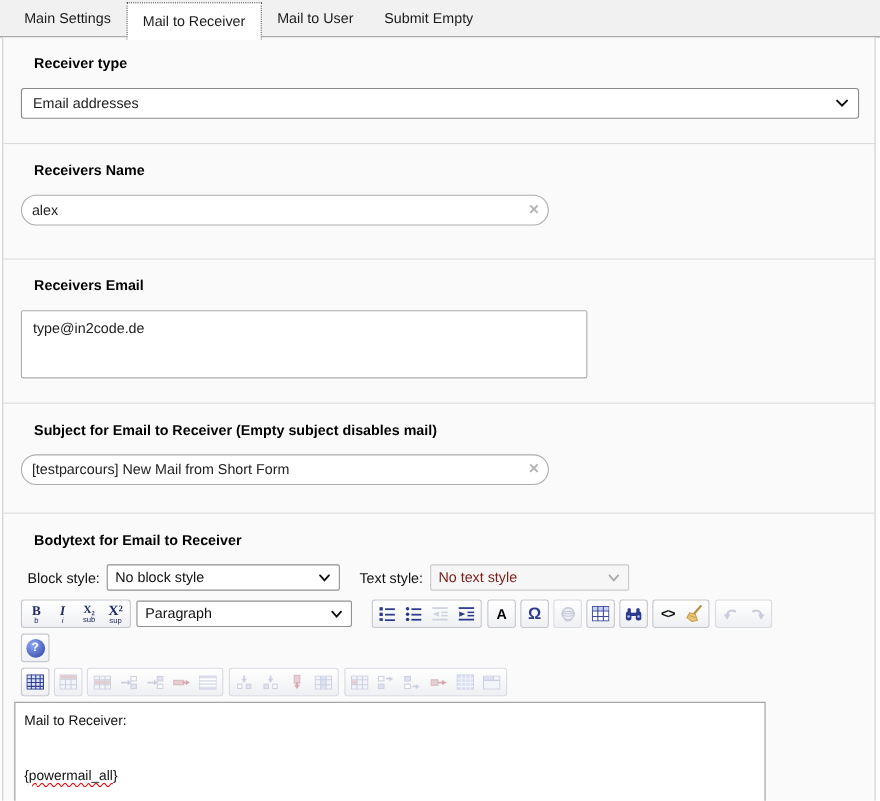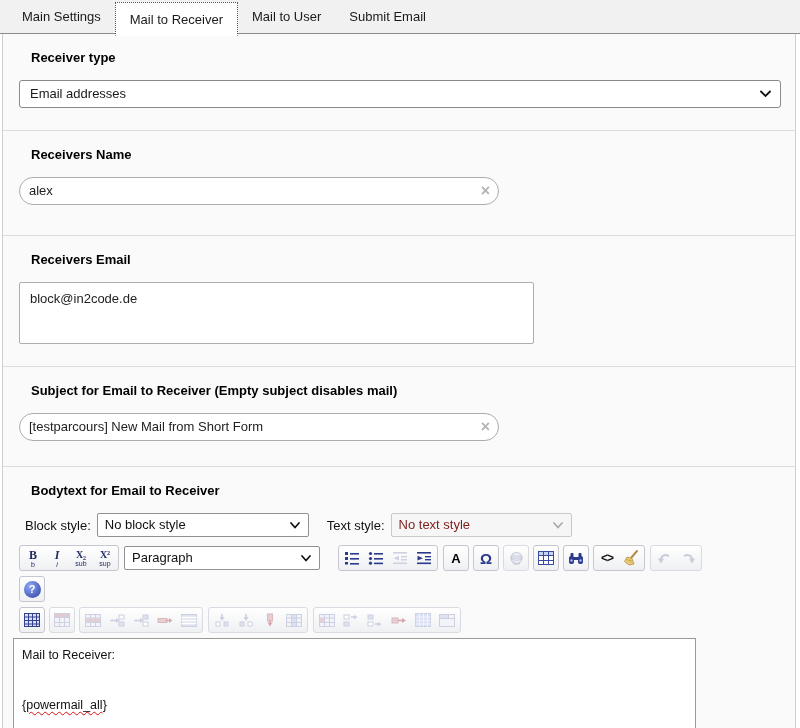--- a/index.html
+++ b/index.html
@@ -75,21 +75,21 @@
   .sq { text-decoration:underline; text-decoration-style:wavy;
         text-decoration-color:#e01010; text-decoration-thickness:1px; text-underline-offset:2px; }
 </style>
 </head>
 <body>
 
 <div class="tabbar">
   <div class="tab">Main Settings</div>
   <div class="tab active">Mail to Receiver</div>
   <div class="tab">Mail to User</div>
-  <div class="tab">Submit Email</div>
+  <div class="tab">Submit Empty</div>
 </div>
 
 <div class="panel">
 
   <div class="section s1">
     <div class="hdr">Receiver type</div>
     <div class="selwrap">
       <span class="selval">Email addresses</span>
       <svg class="chev" width="11" height="8" viewBox="0 0 11 8">
           <path d="M1 1.5 L5.5 6 L10 1.5" stroke="#111" stroke-width="1.8" fill="none" stroke-linecap="round"></path>
@@ -101,21 +101,21 @@
     <div class="hdr">Receivers Name</div>
     <div class="txt">
       <span class="val">alex</span>
       <span class="clear">×</span>
     </div>
   </div>
 
   <div class="section s3">
     <div class="hdr">Receivers Email</div>
     <div class="ta">
-      <span>block@in2code.de</span>
+      <span>type@in2code.de</span>
     </div>
   </div>
 
   <div class="section s4">
     <div class="hdr">Subject for Email to Receiver (Empty subject disables mail)</div>
     <div class="txt">
       <span class="val">[testparcours] New Mail from Short Form</span>
       <span class="clear">×</span>
     </div>
   </div>
@@ -155,21 +155,21 @@
             </span>
           </span>
         <span class="btn">
             <span class="stk">
               <span class="big" style="font-size:10px">X₂</span>
               <span class="sml">sub</span>
             </span>
           </span>
         <span class="btn">
             <span class="stk">
-              <span class="big" style="font-size:10px">X²</span>
+              <span class="big" style="font-size:13px">X²</span>
               <span class="sml">sup</span>
             </span>
           </span>
       </div>
       <div class="mini para">
         <span class="selval">Paragraph</span>
         <svg class="chev" width="10" height="7" viewBox="0 0 10 7">
             <path d="M1 1 L5 5.5 L9 1" stroke="#111" stroke-width="1.7" fill="none" stroke-linecap="round"></path>
           </svg>
       </div>

